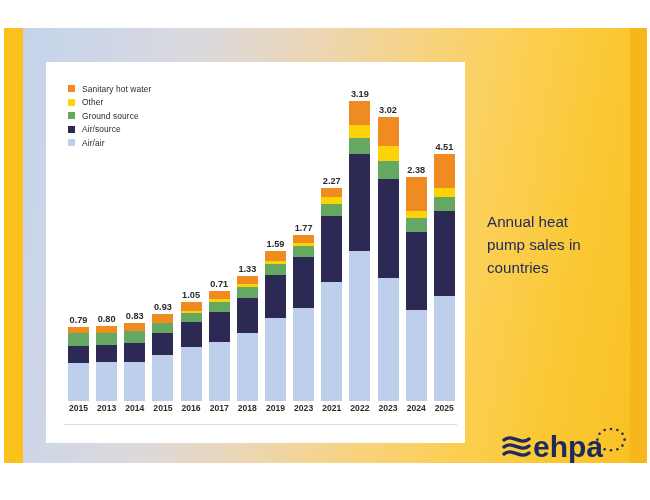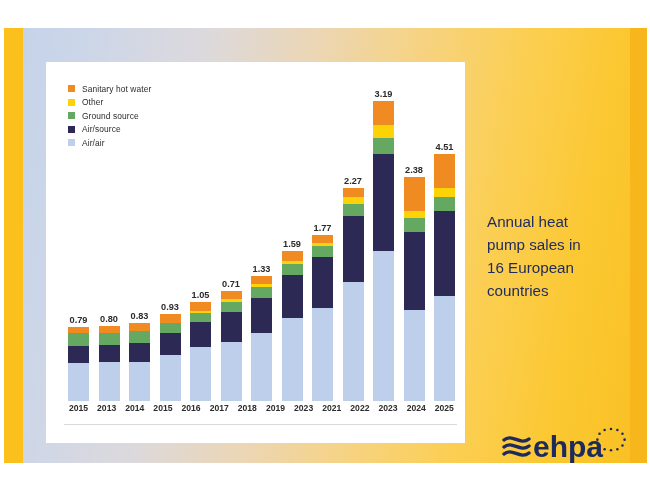--- a/index.html
+++ b/index.html
@@ -176,20 +176,30 @@
               </div>
             </div>
             <div class="bar-col">
               <div class="bar-val" style="bottom: 302px;">3.19</div>
               <div class="bar-stack" style="height: 300px;">
                 <div class="seg" style="background: rgb(239, 139, 32); height: 8.15047%;"></div>
                 <div class="seg" style="background: rgb(252, 211, 7); height: 4.07524%;"></div>
                 <div class="seg" style="background: rgb(100, 168, 98); height: 5.32915%;"></div>
                 <div class="seg" style="background: rgb(44, 42, 84); height: 32.6019%;"></div>
                 <div class="seg" style="background: rgb(189, 207, 235); height: 49.8433%;"></div>
+              </div>
+            </div>
+            <div class="bar-col">
+              <div class="bar-val" style="bottom: 286.013px;">3.02</div>
+              <div class="bar-stack" style="height: 284.013px;">
+                <div class="seg" style="background: rgb(239, 139, 32); height: 10.2649%;"></div>
+                <div class="seg" style="background: rgb(252, 211, 7); height: 5.29801%;"></div>
+                <div class="seg" style="background: rgb(100, 168, 98); height: 6.29139%;"></div>
+                <div class="seg" style="background: rgb(44, 42, 84); height: 34.7682%;"></div>
+                <div class="seg" style="background: rgb(189, 207, 235); height: 43.3775%;"></div>
               </div>
             </div>
             <div class="bar-col">
               <div class="bar-val" style="bottom: 225.824px;">2.38</div>
               <div class="bar-stack" style="height: 223.824px;">
                 <div class="seg" style="background: rgb(239, 139, 32); height: 15.1261%;"></div>
                 <div class="seg" style="background: rgb(252, 211, 7); height: 2.94118%;"></div>
                 <div class="seg" style="background: rgb(100, 168, 98); height: 6.30252%;"></div>
                 <div class="seg" style="background: rgb(44, 42, 84); height: 34.8739%;"></div>
                 <div class="seg" style="background: rgb(189, 207, 235); height: 40.7563%;"></div>
@@ -222,21 +232,20 @@
             <div class="xl">2023</div>
             <div class="xl">2024</div>
             <div class="xl">2025</div>
           </div>
       </div>
     </div>
 
     <div id="caption">
       <div>Annual heat</div>
       <div>pump sales in</div>
-      <div>16 European</div>
       <div>countries</div>
     </div>
 
     <div id="logo">
       <svg width="132" height="42" viewBox="0 0 132 42">
         <g fill="none" stroke="#1d2a5c" stroke-width="3.4" stroke-linecap="round">
           <path d="M2 14 C10 7, 18 20, 27 13"></path>
           <path d="M2 21 C10 14, 18 27, 27 20"></path>
           <path d="M2 28 C10 21, 18 34, 27 27"></path>
         </g>

